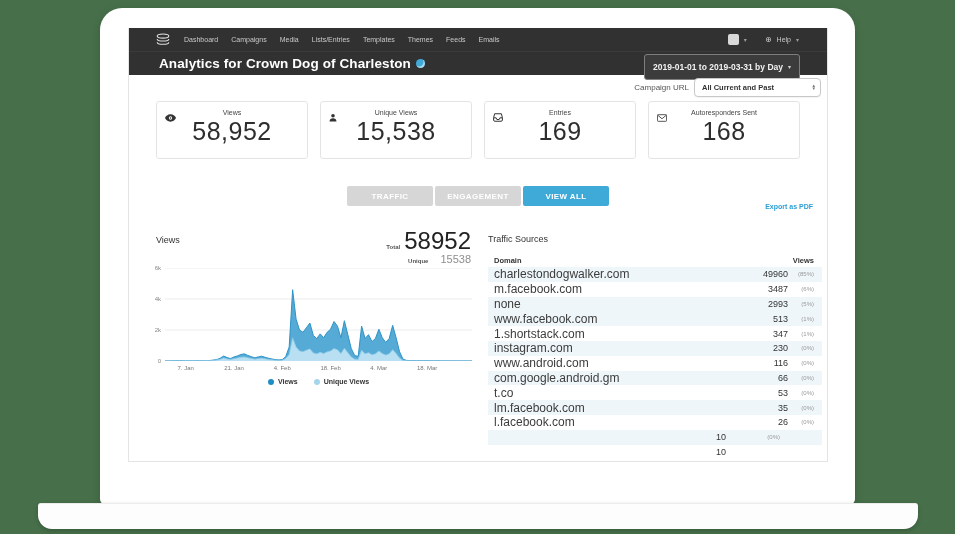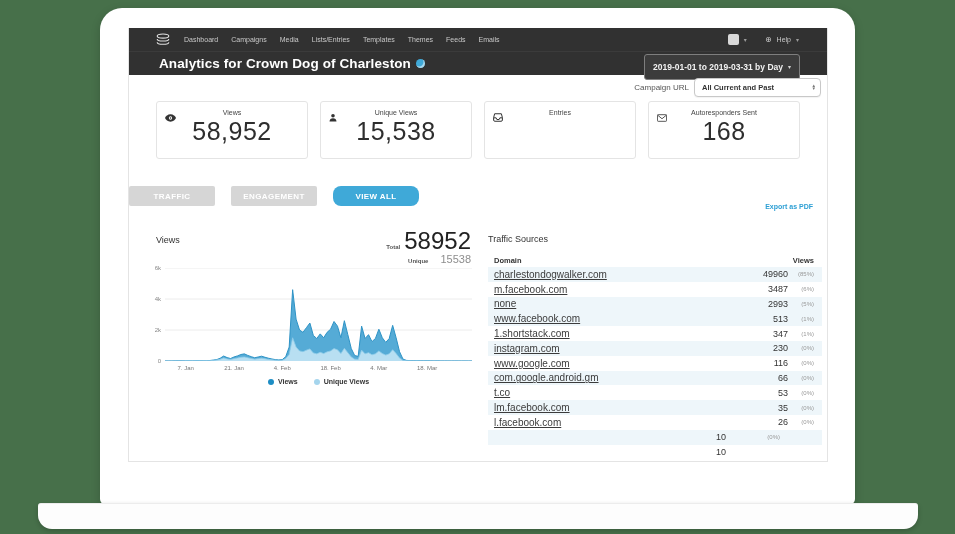--- a/index.html
+++ b/index.html
@@ -81,28 +81,28 @@
   .cards { position:absolute; top:73px; left:27px; right:27px; height:58px; display:flex; gap:12px; }
   .card {
     flex:1; background:#fff; border:1px solid #e4e4e4; border-radius:3px;
     position:relative; text-align:center; padding-top:7px;
   }
   .card .icon { position:absolute; left:8px; top:6px; }
   .card-label { font-size:7px; color:#444; }
   .card-value { font-size:25px; font-weight:300; color:#2e2e2e; margin-top:1px; letter-spacing:.5px; }
 
   
-  .tabs { position:absolute; top:158px; left:0; right:0; display:flex; justify-content:flex-start; gap:16px; }
+  .tabs { position:absolute; top:158px; left:0; right:0; display:flex; justify-content:center; gap:2px; }
   .tab {
     width:86px; height:20px; background:#d6d6d6; color:#ffffff;
     font-size:8px; font-weight:700; letter-spacing:.4px;
     display:flex; align-items:center; justify-content:center;
     border-radius:2px; cursor:pointer;
   }
-  .tab.active { background:#3fa9d8;border-radius:8px; }
+  .tab.active { background:#3fa9d8; }
 
   .export-link { position:absolute; top:175px; right:14px; font-size:7px; font-weight:700; color:#2d9fd4; cursor:pointer; }
 
   
   .views-title { position:absolute; top:207px; left:27px; font-size:9px; color:#333; }
   .totals { position:absolute; top:201px; left:232px; width:110px; }
   .totals .row { display:flex; justify-content:flex-end; align-items:baseline; gap:4px; }
   .total-label { font-size:6px; font-weight:700; color:#555; }
   .total-value { font-size:24px; font-weight:300; color:#222; line-height:1; }
   .unique-label { font-size:6px; font-weight:700; color:#555; }
@@ -120,21 +120,21 @@
   .legend-text { font-size:7px; font-weight:700; color:#333; }
 
   
   .traffic { position:absolute; left:359px; top:206px; width:334px; }
   .traffic-title { font-size:9px; color:#333; margin-bottom:9px; }
   .thead { display:grid; grid-template-columns:1fr 96px; height:14px; align-items:center; }
   .th { font-size:7.5px; font-weight:700; color:#333; padding-left:6px; }
   .th.right { text-align:right; padding-right:8px; padding-left:0; }
   .tr { display:grid; grid-template-columns:1fr 62px 34px; height:14.8px; align-items:center; }
   .tr.zebra { background:#eef6fa; }
-  .td-domain { font-size:10px; color:#3c3c3c; padding-left:6px; white-space:nowrap; overflow:hidden;text-decoration:underline; }
+  .td-domain { font-size:12px; color:#3c3c3c; padding-left:6px; white-space:nowrap; overflow:hidden; }
   .td-views { font-size:9px; color:#333; text-align:right; }
   .td-pct { font-size:6px; color:#999; text-align:right; padding-right:8px; }
 </style>
 </head>
 <body>
 
 <div class="laptop-screen"></div>
 <div class="laptop-base"></div>
 
 <div class="app">
@@ -205,20 +205,21 @@
           </svg></span>
         <div class="card-label">Unique Views</div>
         <div class="card-value">15,538</div>
       </div>
       <div class="card">
         <span class="icon"><svg width="10" height="9" viewBox="0 0 16 14">
             <path d="M2.6 1h10.8L15 7.2V11a2 2 0 0 1-2 2H3a2 2 0 0 1-2-2V7.2z" fill="none" stroke="#333" stroke-width="1.6"></path>
             <path d="M1 7.5h4a3 3 0 0 0 6 0h4" fill="none" stroke="#333" stroke-width="1.6"></path>
           </svg></span>
         <div class="card-label">Entries</div>
+        <div class="card-value">169</div>
       </div>
       <div class="card">
         <span class="icon"><svg width="10" height="8" viewBox="0 0 16 12">
             <rect x="0.7" y="0.7" width="14.6" height="10.6" rx="1.2" fill="none" stroke="#333" stroke-width="1.3"></rect>
             <path d="M1 1.4l7 5.8 7-5.8" fill="none" stroke="#333" stroke-width="1.3"></path>
           </svg></span>
         <div class="card-label">Autoresponders Sent</div>
         <div class="card-value">168</div>
       </div>
     </div>
@@ -310,21 +311,21 @@
           <span class="td-domain">1.shortstack.com</span>
           <span class="td-views">347</span>
           <span class="td-pct">(1%)</span>
         </div>
         <div class="tr zebra">
           <span class="td-domain">instagram.com</span>
           <span class="td-views">230</span>
           <span class="td-pct">(0%)</span>
         </div>
         <div class="tr">
-          <span class="td-domain">www.google.com</span>
+          <span class="td-domain">www.android.com</span>
           <span class="td-views">116</span>
           <span class="td-pct">(0%)</span>
         </div>
         <div class="tr zebra">
           <span class="td-domain">com.google.android.gm</span>
           <span class="td-views">66</span>
           <span class="td-pct">(0%)</span>
         </div>
         <div class="tr">
           <span class="td-domain">t.co</span>

